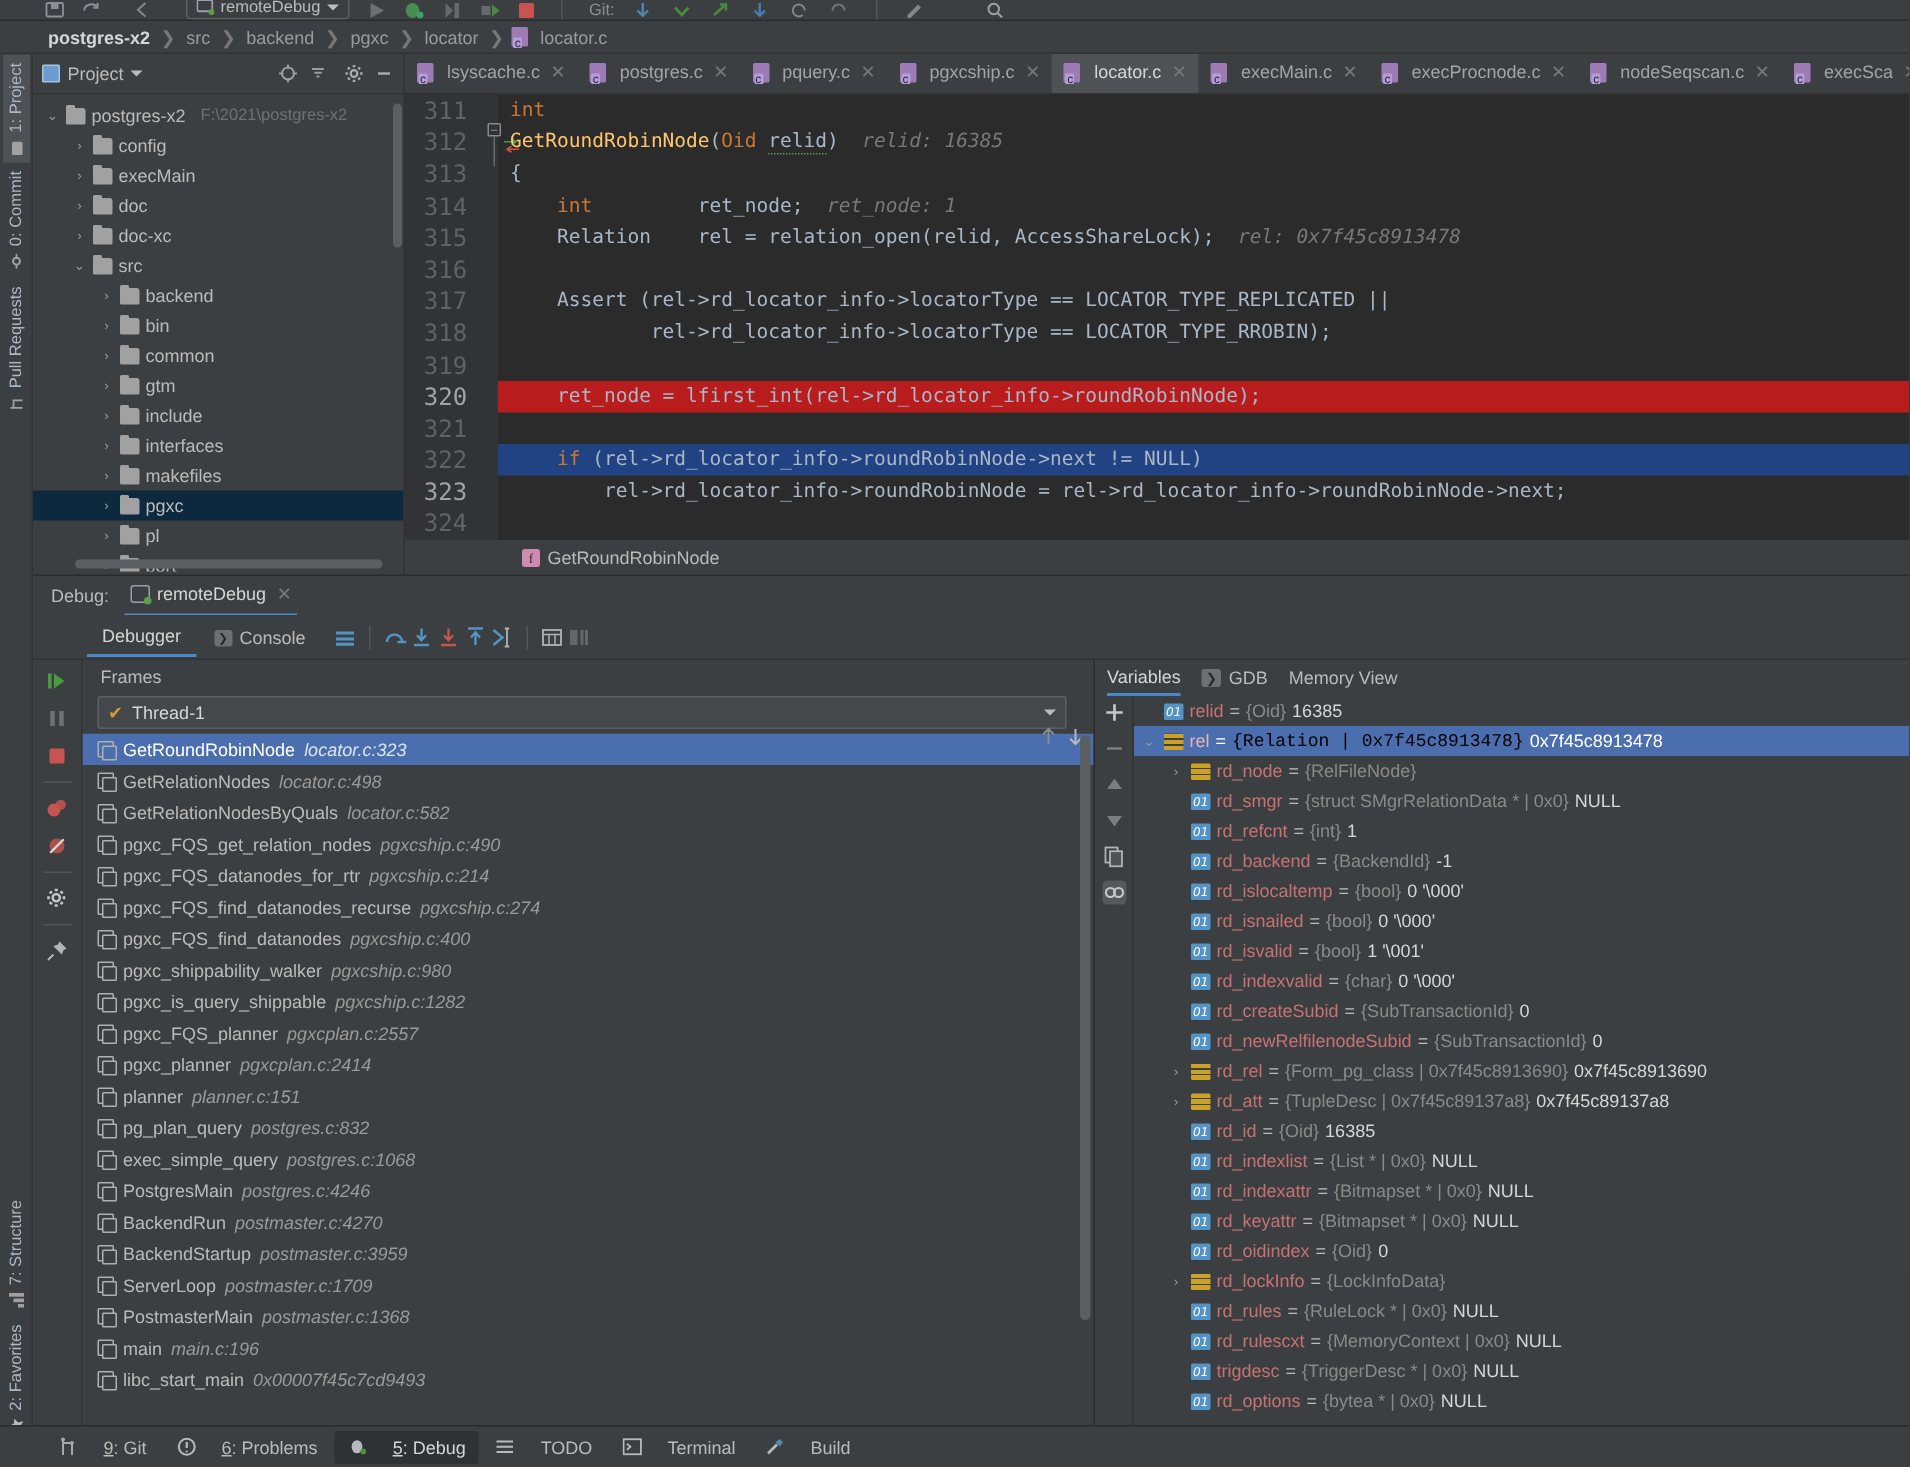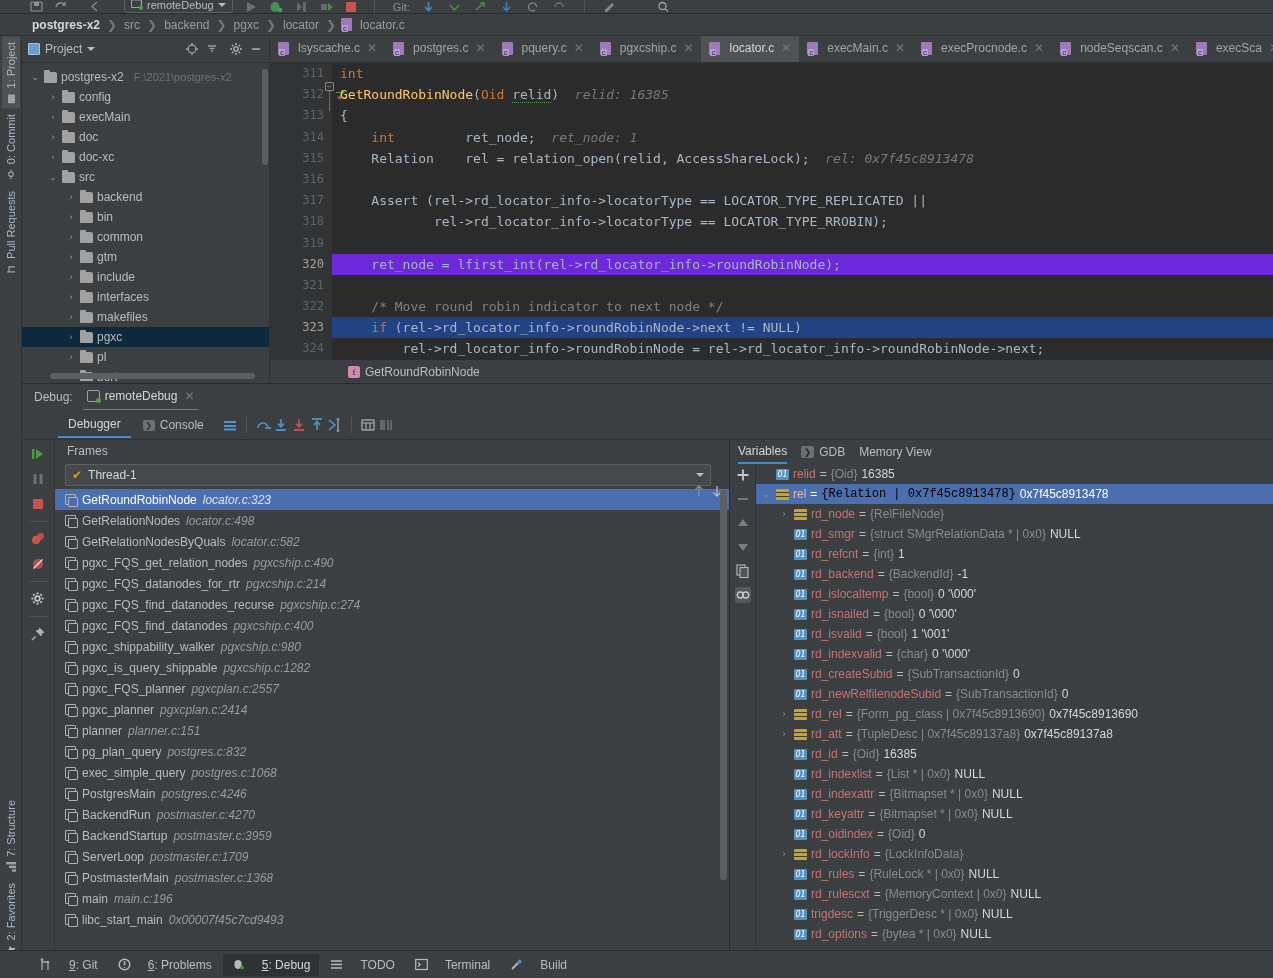--- a/index.html
+++ b/index.html
@@ -119,31 +119,31 @@
   .xclose { color: #787878; font-size: 12px; margin-left: 2px; }
 
   
   .editor {
     position: absolute; left: 270px; top: 63px; width: 1003px; height: 297px;
     background: #2b2b2b; overflow: hidden; font-family: "DejaVu Sans Mono", monospace;
     font-size: 13px;
   }
   .gutter {
     position: absolute; left: 0; top: 0; width: 62px; height: 100%;
-    background: #313335; text-align: right; color: #606366; font-size: 12px;
+    background: #313335; text-align: center; color: #606366; font-size: 16px;
   }
   .gline { height: 21.2px; line-height: 21.2px; padding-right: 8px; position: relative; }
   .gline.cur { color: #a4a3a3; }
   .bp { position: absolute; right: -17px; top: 4px; width: 12px; height: 12px; background: #e05a5a; border-radius: 50%; }
   .bp::after { content: "✓"; position:absolute; left:2px; top:-3px; color:#fff; font-size:9px;}
   .arrows2 { position:absolute; right:-15px; top:3px; width:12px;height:12px;}
   .codearea { position: absolute; left: 62px; top: 0; right: 0; height: 100%; }
   .cline { height: 21.2px; line-height: 21.2px; white-space: pre; padding-left: 8px; color: #a9b7c6; }
   .cline.hl-blue { background: #214283; }
-  .cline.hl-exec { background: #6d28d9; }
+  .cline.hl-exec { background: #b91c1c; }
   .kw { color: #cc7832; }
   .fn { color: #ffc66d; }
   .cmt { color: #808080; }
   .hint { color: #787878; font-style: italic; }
   .sqg { border-bottom: 1.5px dotted #629755; }
   .foldbar { position:absolute; left:56px; top:0; bottom:0; width:6px; }
   .breadcrumb2 {
     position: absolute; left: 270px; top: 360px; width: 1003px; height: 23px;
     background: #3c3f41; display: flex; align-items: center; gap: 5px;
     padding-left: 78px; font-size: 12px; color: #bbbbbb;
@@ -646,21 +646,20 @@
         <div class="cline"><span class="fn">GetRoundRobinNode</span><span>(</span><span class="kw">Oid</span><span> </span><span class="sqg">relid</span><span>)</span><span class="hint">  relid: 16385</span></div>
         <div class="cline"><span>{</span></div>
         <div class="cline"><span>    </span><span class="kw">int</span><span>         ret_node;</span><span class="hint">  ret_node: 1</span></div>
         <div class="cline"><span>    Relation    rel = relation_open(relid, AccessShareLock);</span><span class="hint">  rel: 0x7f45c8913478</span></div>
         <div class="cline"><span></span></div>
         <div class="cline"><span>    Assert (rel-&gt;rd_locator_info-&gt;locatorType == LOCATOR_TYPE_REPLICATED ||</span></div>
         <div class="cline"><span>            rel-&gt;rd_locator_info-&gt;locatorType == LOCATOR_TYPE_RROBIN);</span></div>
         <div class="cline"><span></span></div>
         <div class="cline hl-exec"><span>    ret_node = lfirst_int(rel-&gt;rd_locator_info-&gt;roundRobinNode);</span></div>
         <div class="cline"><span></span></div>
-        <div class="cline"><span>    </span><span class="cmt">/* Move round robin indicator to next node */</span></div>
         <div class="cline hl-blue"><span>    </span><span class="kw">if</span><span> (rel-&gt;rd_locator_info-&gt;roundRobinNode-&gt;next != NULL)</span></div>
         <div class="cline"><span>        rel-&gt;rd_locator_info-&gt;roundRobinNode = rel-&gt;rd_locator_info-&gt;roundRobinNode-&gt;next;</span></div>
       </div>
   <div class="foldbar">
         <div style="position:absolute;top:19px;left:-1px;width:9px;height:9px;border:1px solid #8a8a8a;border-radius:1px;color:#8a8a8a;font-size:8px;line-height:7px;text-align:center;">−</div>
         <div style="position:absolute;top:28px;left:3px;width:1px;height:20px;background:#6a6a6a;"></div>
       </div>
     </div>
 
   <div class="breadcrumb2">

